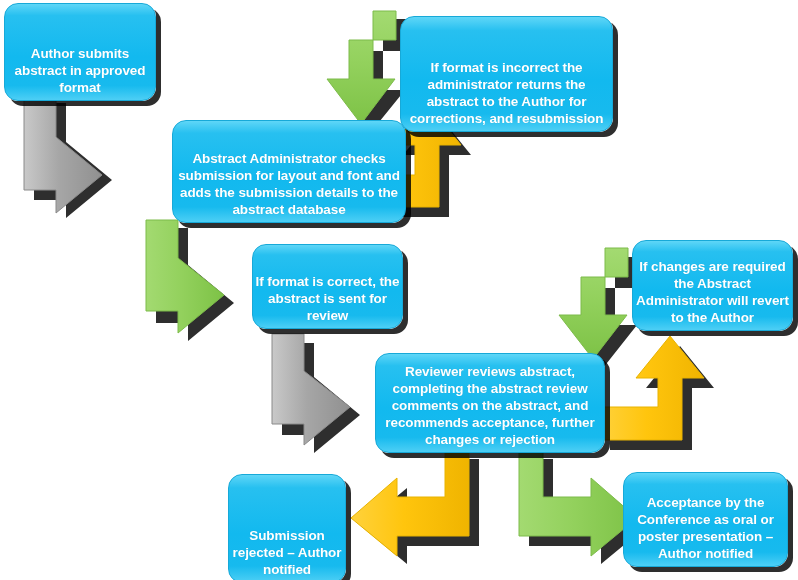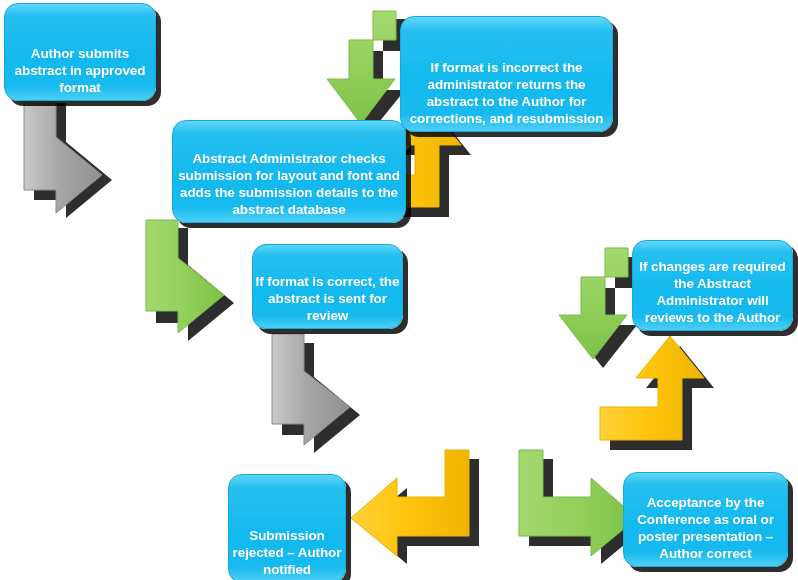--- a/index.html
+++ b/index.html
@@ -139,26 +139,29 @@
   </div>
 
   <div class="box" style="left:400px; top:16px; width:213px; height:116px;">
     <span class="txt">If format is incorrect the administrator returns the abstract to the Author for corrections, and resubmission</span>
   </div>
 
   <div class="box" style="left:252px; top:244px; width:151px; height:85px;">
     <span class="txt">If format is correct, the abstract is sent for review</span>
   </div>
 
+  <div class="box" style="left:375px; top:353px; width:230px; height:100px;">
+    <span class="txt">Reviewer reviews abstract, completing the abstract review comments on the abstract, and recommends acceptance, further changes or rejection</span>
+  </div>
 
   <div class="box" style="left:632px; top:240px; width:161px; height:91px;">
-    <span class="txt">If changes are required the Abstract Administrator will reviews to the Author</span>
+    <span class="txt">If changes are required the Abstract Administrator will revert to the Author</span>
   </div>
 
   <div class="box" style="left:228px; top:474px; width:118px; height:109px;">
     <span class="txt">Submission rejected – Author notified</span>
   </div>
 
   <div class="box" style="left:623px; top:472px; width:165px; height:95px;">
-    <span class="txt">Acceptance by the Conference  as oral or poster presentation – Author correct</span>
+    <span class="txt">Acceptance by the Conference  as oral or poster presentation – Author notified</span>
   </div>
 
 </div>
 
 </body></html>

